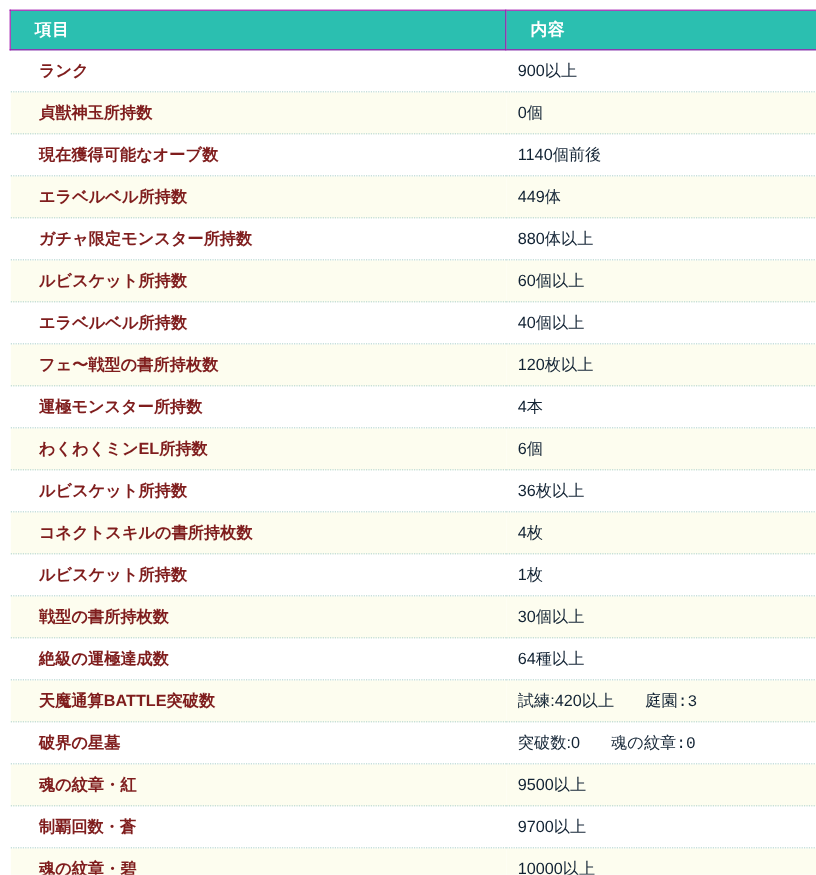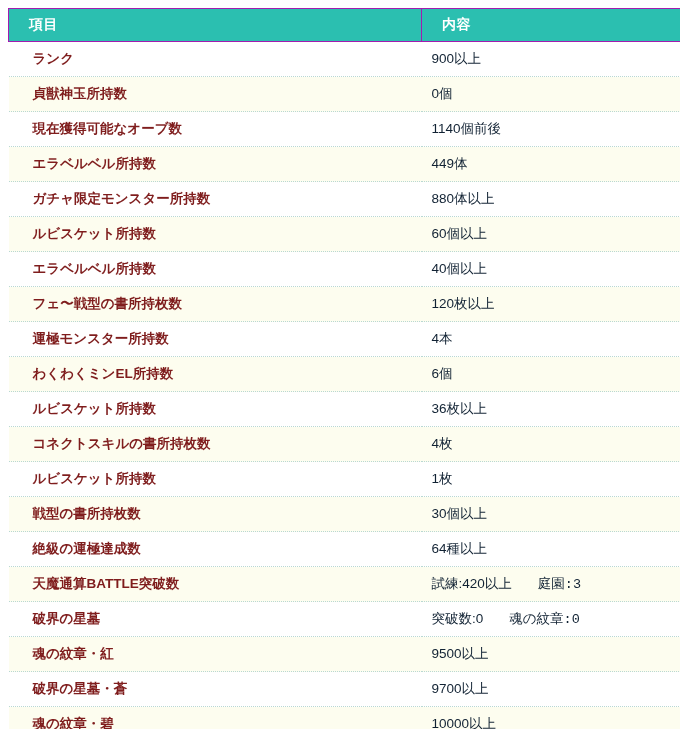--- a/index.html
+++ b/index.html
@@ -139,21 +139,21 @@
         </tr>
         <tr class="odd">
           <td class="cell-item">破界の星墓</td>
           <td class="cell-value"><span>突破数:0</span><span class="value-sub">魂の紋章:0</span></td>
         </tr>
         <tr class="even">
           <td class="cell-item">魂の紋章・紅</td>
           <td class="cell-value">9500以上</td>
         </tr>
         <tr class="odd">
-          <td class="cell-item">破界の星墓・蒼</td>
+          <td class="cell-item">制覇回数・蒼</td>
           <td class="cell-value">9700以上</td>
         </tr>
         <tr class="even">
           <td class="cell-item">魂の紋章・碧</td>
           <td class="cell-value">10000以上</td>
         </tr>
       </tbody>
   </table>
 </div>
 

